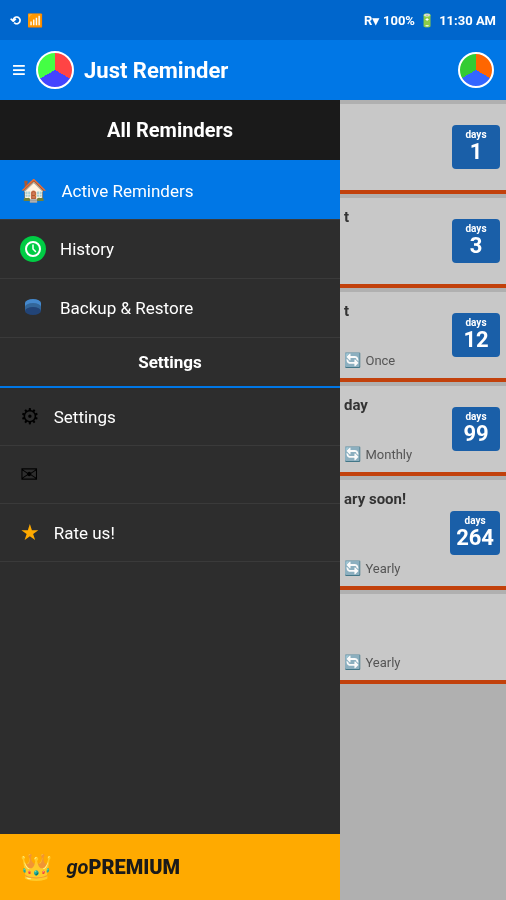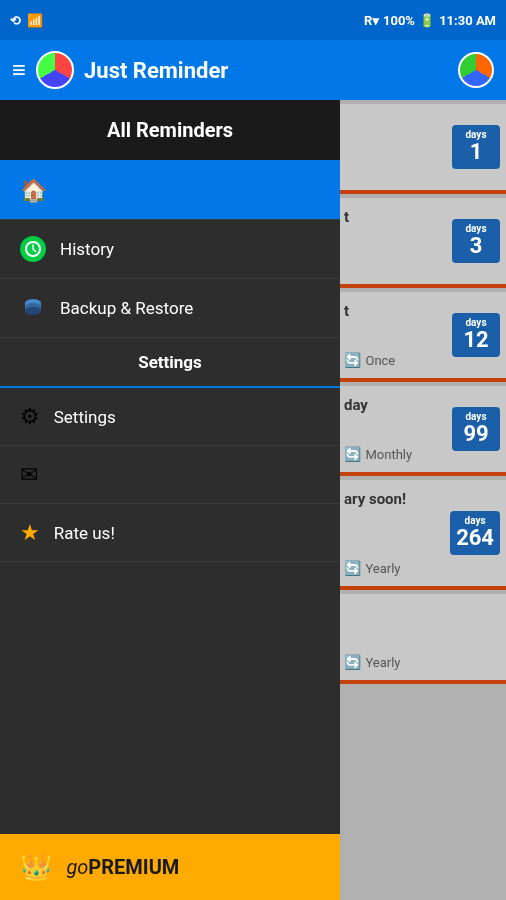--- a/index.html
+++ b/index.html
@@ -138,21 +138,21 @@
       padding: 18px 20px;
       gap: 14px;
       cursor: pointer;
       position: absolute;
       bottom: 0;
       width: 100%;
     }
     .premium-label {
       color: #1a1a1a;
       font-size: 20px;
-      font-weight: normal;
+      font-weight: bold;
     }
     .premium-label span { font-style: italic; }
 
     
     .right-panel {
       width: 166px;
       height: 800px;
       background: #b0b0b0;
       overflow: hidden;
       position: relative;
@@ -233,20 +233,21 @@
 <div class="main-content">
 
   <div class="sidebar">
 
     <div class="sidebar-header">
       <div class="sidebar-header-title">All Reminders</div>
     </div>
 
     <div class="sidebar-item active">
       <span class="icon-home">🏠</span>
+      <span class="sidebar-item-label">Active Reminders</span>
     </div>
 
     <div class="sidebar-item">
       <div class="icon-history">
         <svg width="18" height="18" viewBox="0 0 18 18" fill="none">
           <circle cx="9" cy="9" r="7" stroke="white" stroke-width="2" fill="#00cc44"></circle>
           <path d="M9 5v4l2.5 2.5" stroke="white" stroke-width="1.5" stroke-linecap="round"></path>
         </svg>
       </div>
       <span class="sidebar-item-label">History</span>

